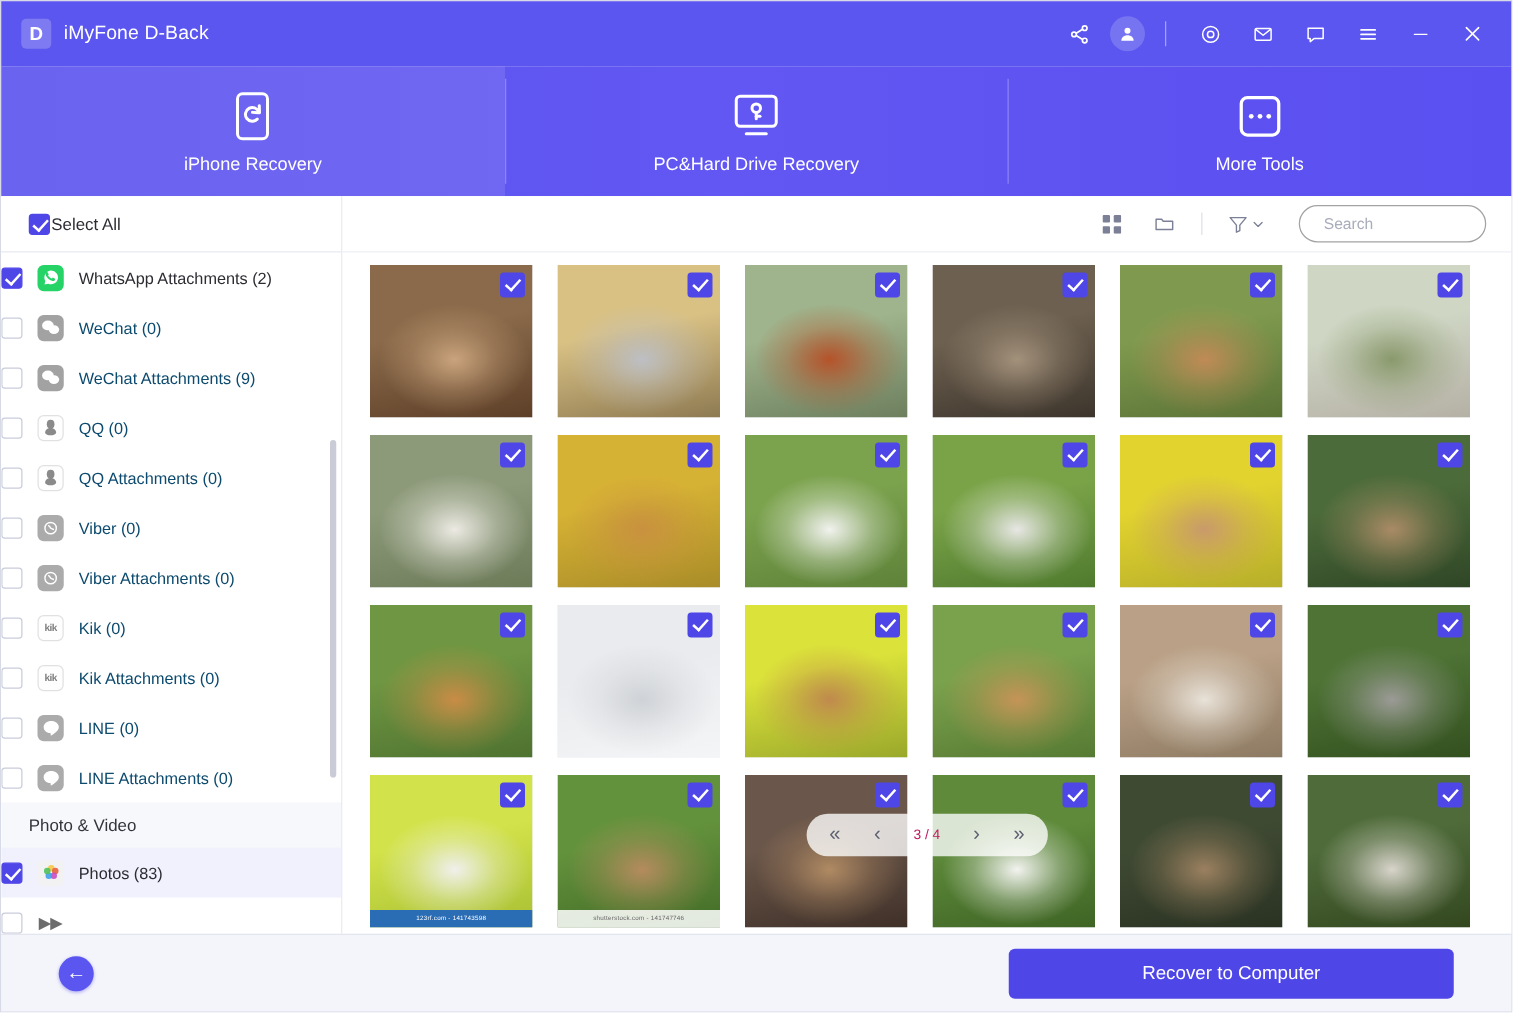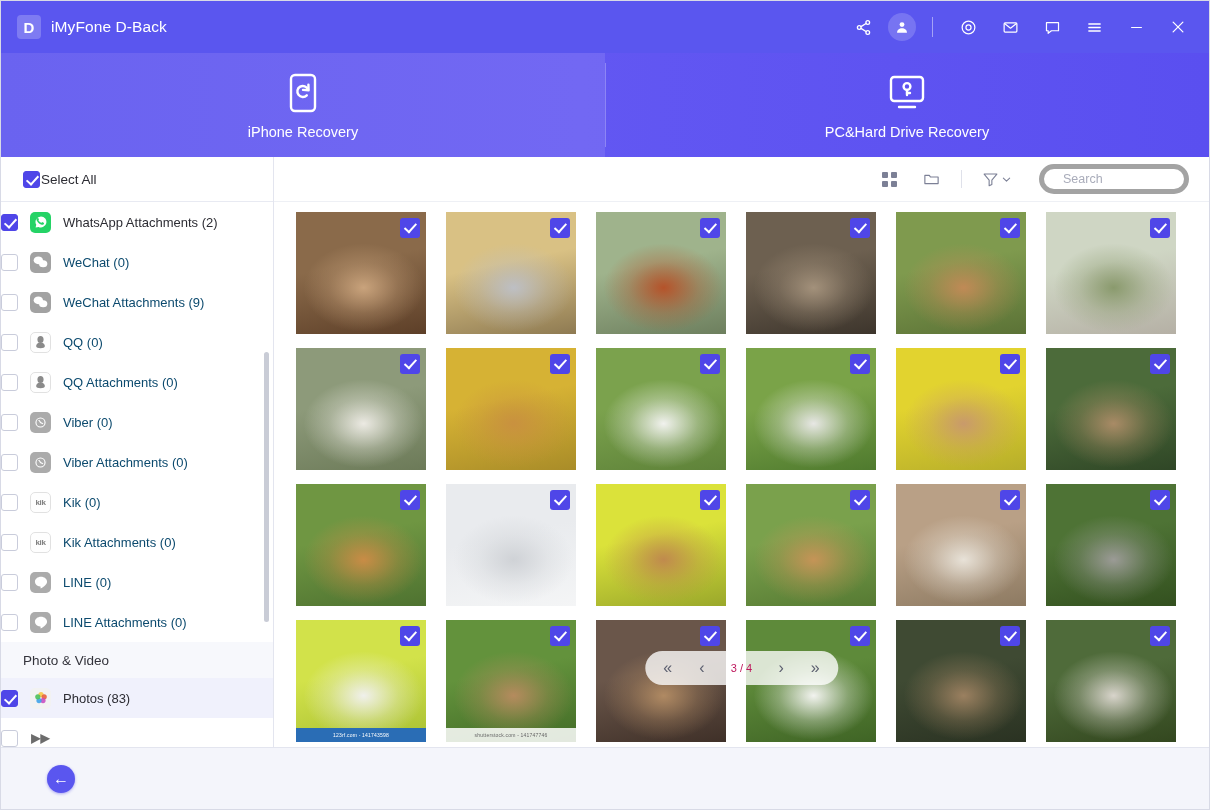--- a/index.html
+++ b/index.html
@@ -183,21 +183,21 @@
   .tool-div {
     width: 1px; height: 18px; background: #dfe1ea; margin: 0 14px;
   }
   .filter-btn {
     display: flex; align-items: center; gap: 3px;
     color: #7c8096; cursor: pointer; padding: 0 6px; height: 30px;
   }
   .search-box {
     margin-left: 22px;
     width: 150px; height: 30px;
-    border: 5px solid #a3a3a3; border-radius: 15px;
+    border: 1px solid #a3a3a3; border-radius: 15px;
     display: flex; align-items: center;
     padding: 0 10px 0 12px; gap: 7px;
     background: #fff;
   }
   .search-box input {
     border: none; outline: none; flex: 1 1 auto;
     font-size: 12.5px; color: #444; font-family: "Liberation Sans", sans-serif;
     background: transparent;
   }
   .search-box input::placeholder { color: #a9acba; }
@@ -370,20 +370,31 @@
       <div class="nav-icon">
         <svg width="42" height="42" viewBox="0 0 42 42" fill="none" stroke="#ffffff" stroke-width="2.4">
             <rect x="5" y="5" width="32" height="24" rx="3.2"></rect>
             <line x1="13" y1="35" x2="29" y2="35" stroke-linecap="round"></line>
             <circle cx="21" cy="14.5" r="3.4"></circle>
             <line x1="21" y1="18" x2="21" y2="23" stroke-linecap="round"></line>
             <line x1="21" y1="21" x2="24" y2="21" stroke-linecap="round"></line>
           </svg>
       </div>
       <div class="nav-label">PC&amp;Hard Drive Recovery</div>
+    </div>
+    <div class="nav-item">
+      <div class="nav-icon">
+        <svg width="40" height="40" viewBox="0 0 40 40" fill="none" stroke="#ffffff" stroke-width="2.6">
+            <rect x="5" y="5" width="30" height="30" rx="5"></rect>
+            <circle cx="13" cy="20" r="1.9" fill="#ffffff" stroke="none"></circle>
+            <circle cx="20" cy="20" r="1.9" fill="#ffffff" stroke="none"></circle>
+            <circle cx="27" cy="20" r="1.9" fill="#ffffff" stroke="none"></circle>
+          </svg>
+      </div>
+      <div class="nav-label">More Tools</div>
     </div>
   </div>
 
   <div class="body">
 
     <div class="sidebar">
       <div class="select-all">
         <div class="cbx checked"></div>
         <span class="lbl">Select All</span>
       </div>
@@ -649,15 +660,16 @@
           <div class="pg-btn">›</div>
           <div class="pg-btn">»</div>
         </div>
       </div>
     </div>
   </div>
 
   <div class="footer">
     <div class="back-btn">←</div>
     <div class="foot-spacer"></div>
+    <button class="recover-btn">Recover to Computer</button>
   </div>
 
 </div>
 
 </body></html>

